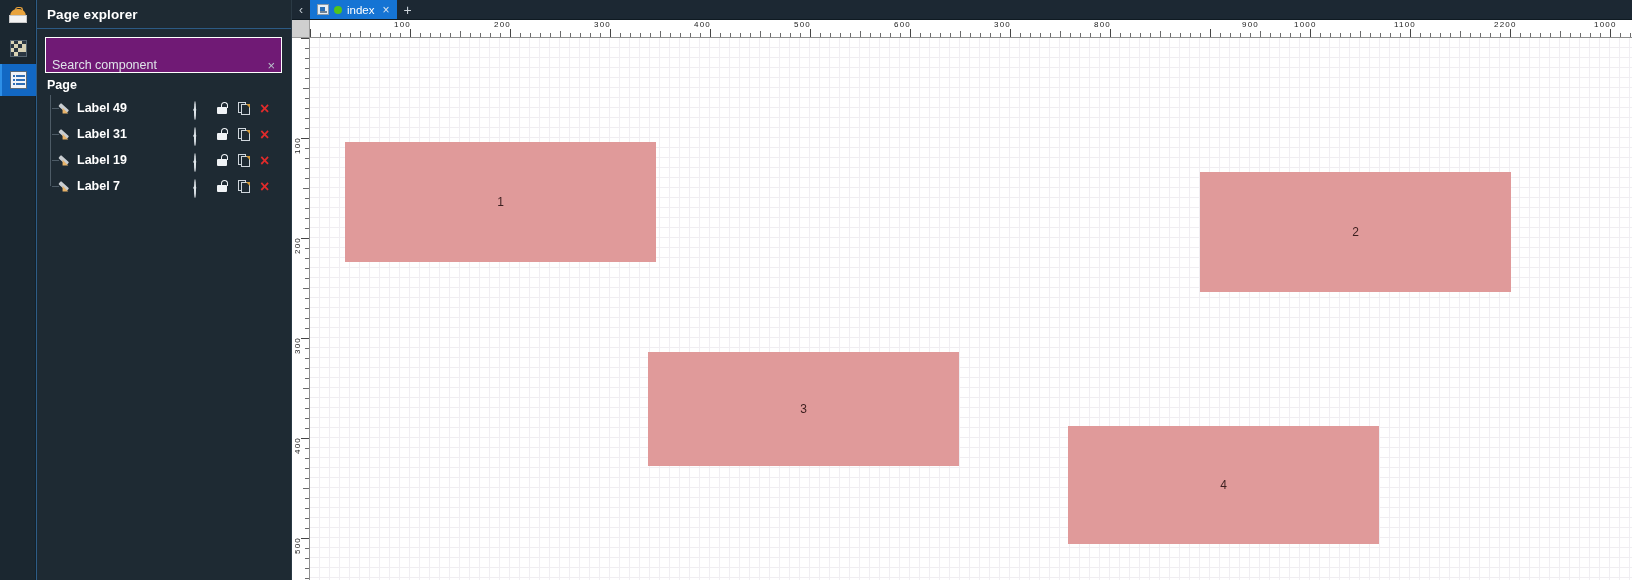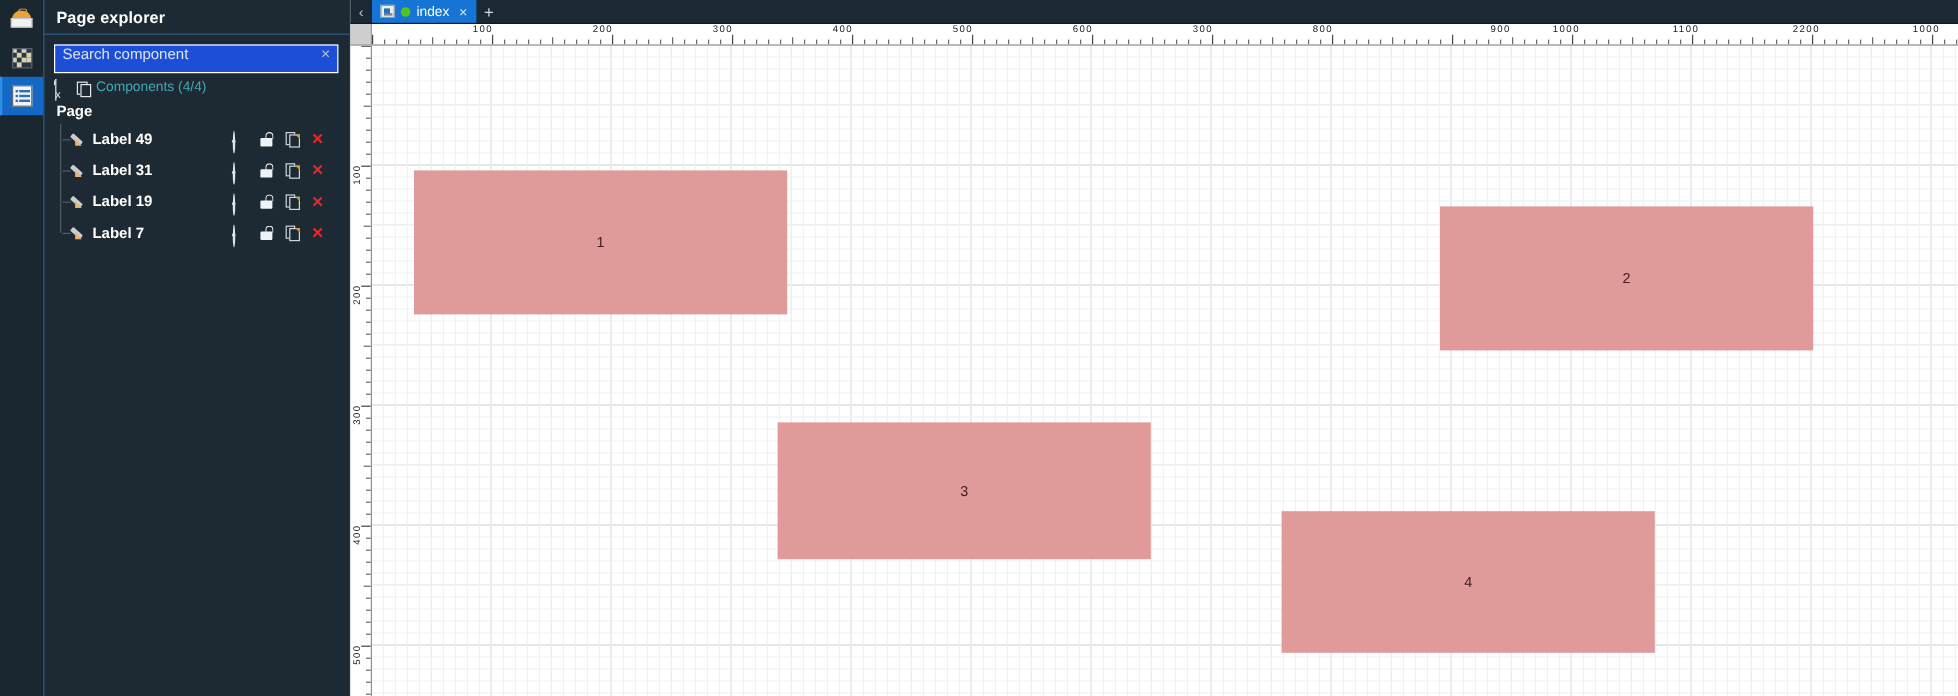--- a/index.html
+++ b/index.html
@@ -84,22 +84,22 @@
     border-bottom: 1px solid #2c5a84;
     background: #1e2a33;
   }
   .panel-title {
     color: #ffffff; font-size: 13.5px; font-weight: bold;
     letter-spacing: .1px;
   }
   .panel-body { flex: 1; padding: 8px 9px 0 9px; position: relative; }
 
   .search-row {
-    height: 24px; border: 1px solid #ffffff; background: #1d4ed8;
-    display: flex; align-items: flex-start; padding: 0 4px 0 6px;
+    height: 36px; border: 1px solid #ffffff; background: #701a75;
+    display: flex; align-items: flex-end; padding: 0 4px 0 6px;
   }
   .search-input {
     flex: 1; background: transparent; border: none; outline: none;
     color: #e6eaee; font-size: 12.5px; font-family: "Liberation Sans", sans-serif;
   }
   .search-input::placeholder { color: #dfe4e9; opacity: 1; }
   .clear-x {
     color: #b9c3cb; font-size: 13px; line-height: 1; cursor: pointer; padding: 0 2px;
   }
 
@@ -344,27 +344,20 @@
       <span class="panel-title">Page explorer</span>
     </div>
 
     <div class="panel-body">
 
       <div class="search-row">
         <input class="search-input" type="text" placeholder="Search component" style="">
         <span class="clear-x">×</span>
       </div>
 
-      <div class="comp-row">
-        <span class="comp-ico">
-          <span class="ico-selnone"></span>
-        </span>
-        <span class="comp-ico ico-copy"></span>
-        <span class="comp-count">Components (4/4)</span>
-      </div>
 
       <div class="page-label">Page</div>
 
       <div class="tree">
 
         <div class="tree-row">
           <span class="pencil">
             <span class="shaft"></span>
               <span class="tip"></span>
           </span>

